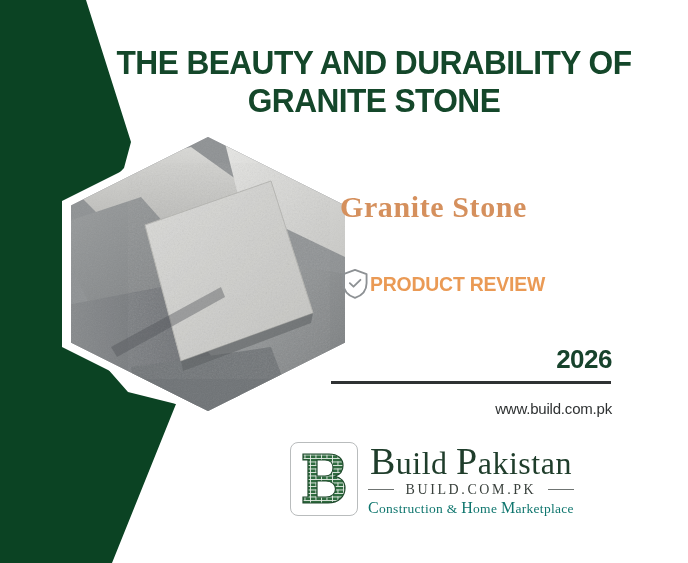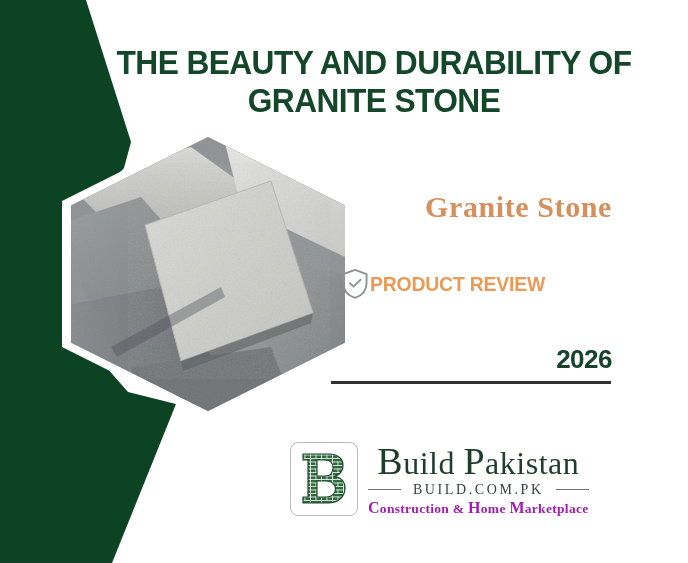--- a/index.html
+++ b/index.html
@@ -69,21 +69,21 @@
     transform: scaleX(0.96);
     transform-origin: 50% 50%;
   }
 
   
   .product-name {
     position: absolute;
     left: 340px;
     top: 190px;
     width: 272px;
-    text-align: right;
+    text-align: left;
     font-family: "Liberation Serif", serif;
     font-weight: 700;
     font-size: 30px;
     letter-spacing: 0.6px;
     color: #d5905d;
     white-space: nowrap;
   }
 
   .review-row {
     position: absolute;
@@ -184,24 +184,23 @@
     font-family: "Liberation Serif", serif;
     font-size: 14px;
     letter-spacing: 2.6px;
     color: #39403c;
     white-space: nowrap;
   }
   .logo-tag {
     font-family: "Liberation Serif", serif;
     font-size: 13.5px;
     letter-spacing: 0.3px;
-    color: #a21caf;
+    color: #0f766e;
     white-space: nowrap;
     margin-top: 1px;
-    font-weight: bold;
   }
   .logo-tag .c { font-size: 16px; }
 </style>
 </head>
 <body>
 
 <div id="poster">
 
   <svg class="green-shape" viewBox="0 0 688 563" preserveAspectRatio="none" xmlns="http://www.w3.org/2000/svg">
     <path d="M0,0 L86,0 L131,142 L124,168 L63,232 L63,318 L128,392 L176,404 L112,563 L0,563 Z" fill="#0b4323"></path>
@@ -273,20 +272,21 @@
       <path d="M12 1.6 L21.4 5 V12.3 C21.4 18.2 17.3 22.4 12 24.3 C6.7 22.4 2.6 18.2 2.6 12.3 V5 Z" fill="none" stroke="#8d9194" stroke-width="1.5" stroke-linejoin="round"></path>
       <path d="M7.8 12.3 L10.8 15.2 L16.4 9.6" fill="none" stroke="#8d9194" stroke-width="1.5" stroke-linecap="round" stroke-linejoin="round"></path>
     </svg>
     <span class="review-label">Product Review</span>
   </div>
 
   <div class="year">2026</div>
 
   <div class="rule"></div>
 
+  <div class="site-url">www.build.com.pk</div>
 
   <div class="logo">
     <div class="logo-mark">
       <svg width="50" height="56" viewBox="0 0 50 56" xmlns="http://www.w3.org/2000/svg">
         <defs>
           <pattern id="brick" width="11" height="7" patternUnits="userSpaceOnUse">
             <rect width="11" height="7" fill="#2f6b3f"></rect>
             <rect x="0" y="0" width="11" height="0.9" fill="#e9efe9"></rect>
             <rect x="0" y="0" width="0.9" height="7" fill="#e9efe9"></rect>
             <rect x="5.5" y="3.5" width="0.9" height="3.5" fill="#e9efe9"></rect>

